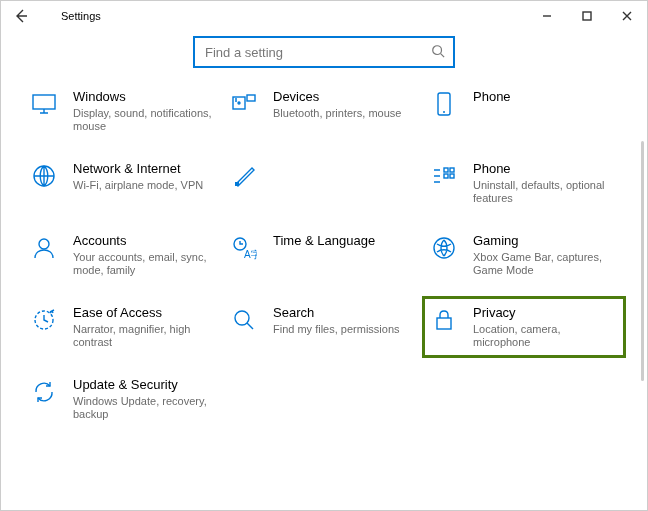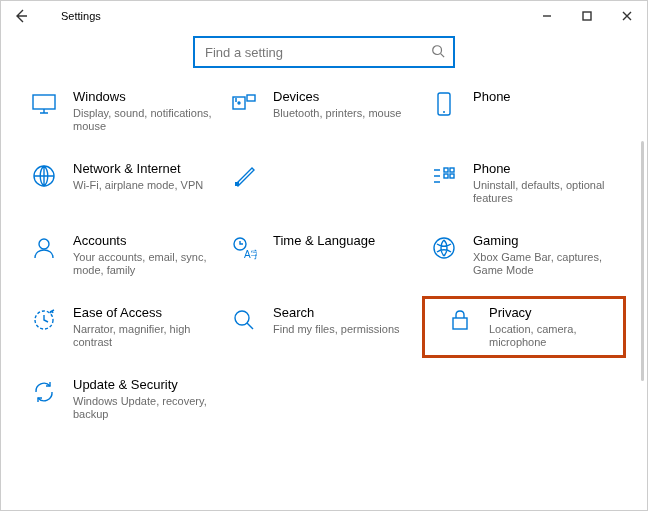--- a/index.html
+++ b/index.html
@@ -13,21 +13,21 @@
 .search-box{width:260px;height:30px;border:1px solid #0078d7;outline:1px solid #0078d7;display:flex;align-items:center;padding:0 8px;box-sizing:border-box}
 .search-input{flex:1;border:none;outline:none;font-size:13px;color:#333}
 .search-input::placeholder{color:#777}
 .search-icon{color:#666;font-size:14px}
 .grid{display:grid;grid-template-columns:repeat(3,1fr);column-gap:10px;row-gap:28px;padding:0 28px}
 .tile{display:flex;align-items:flex-start;gap:14px;cursor:pointer;min-height:40px}
 .tile .ic{width:30px;height:30px;flex:0 0 30px;display:flex;align-items:center;justify-content:center;color:#000000}
 .tile .txt{display:flex;flex-direction:column}
 .tile .lab{font-size:13px;color:#000;line-height:16px}
 .tile .sub{font-size:11px;color:#6b6b6b;line-height:13px;margin-top:2px;max-width:140px}
-.hl{border:3px solid #c2410c;padding:6px 20px;margin:-9px -7px}
+.hl{border:3px solid #4d7c0f;padding:6px 4px;margin:-9px -7px}
 svg{stroke:#0078d7;fill:none;stroke-width:1.4}
 .scrollbar{position:absolute;right:3px;top:140px;width:3px;height:240px;background:#ccc;border-radius:2px}
 </style>
 </head>
 <body>
 
 <div class="window">
 
   <div class="titlebar">
     <div class="back-btn">

